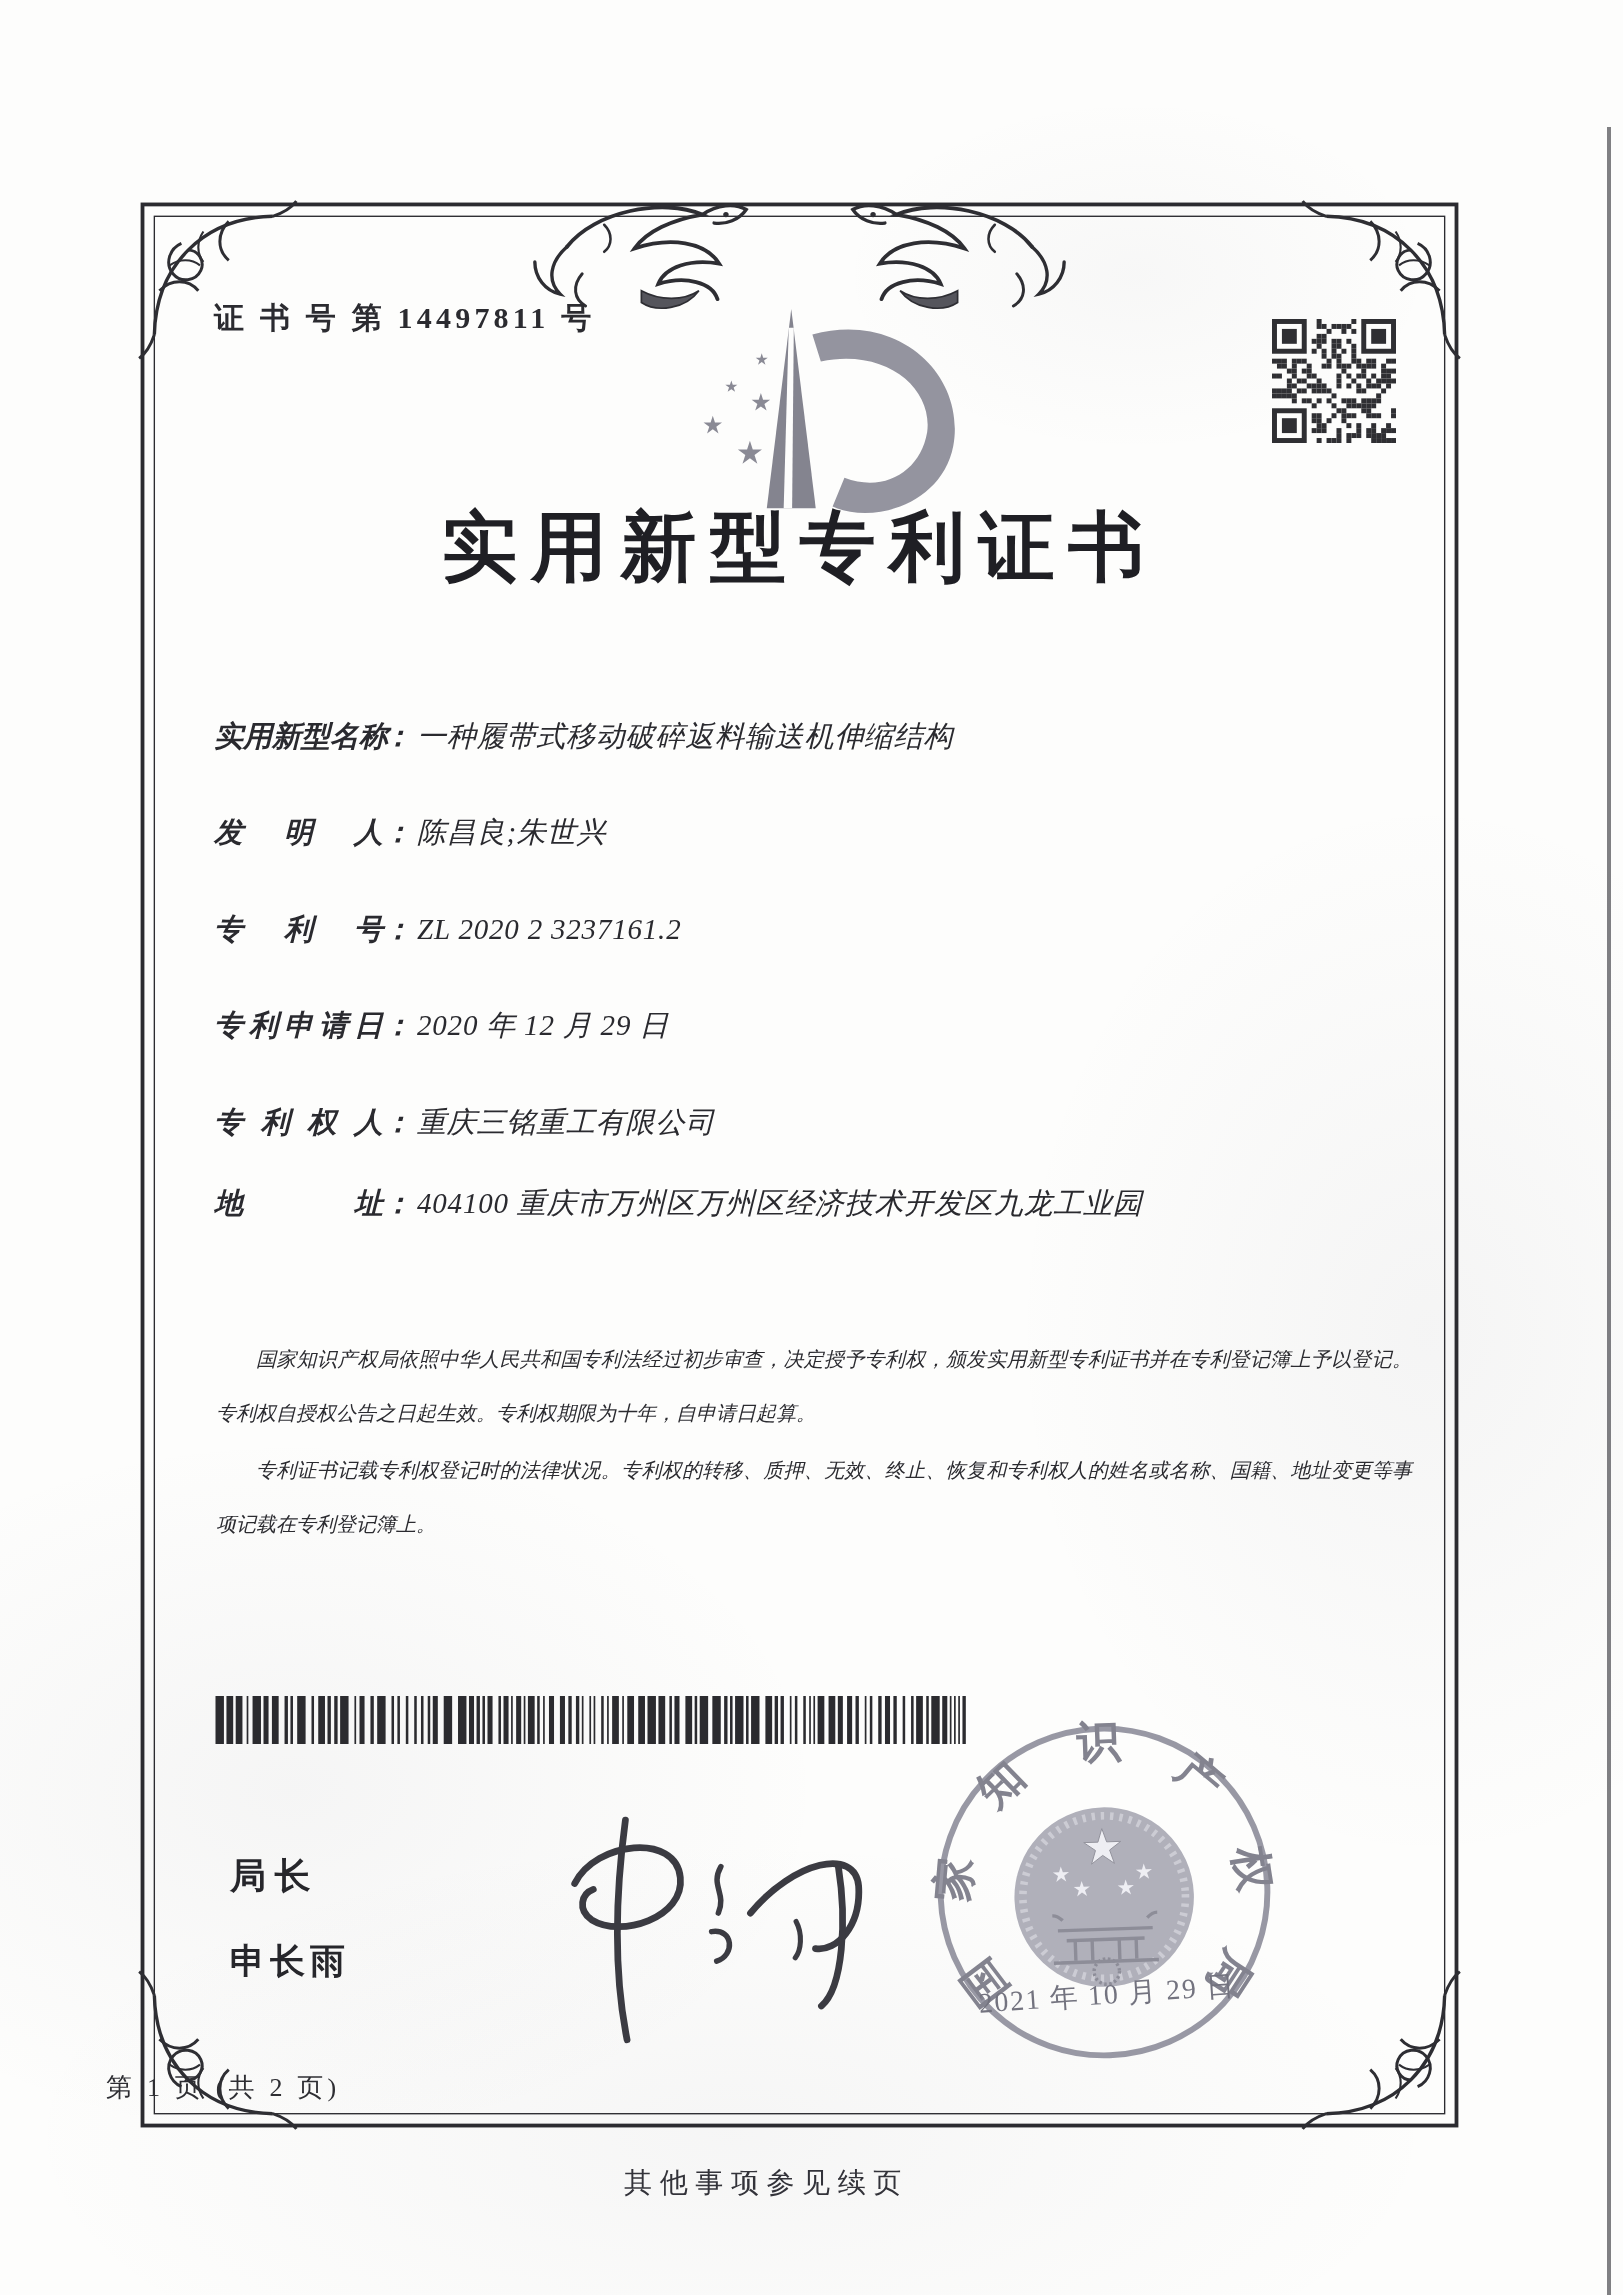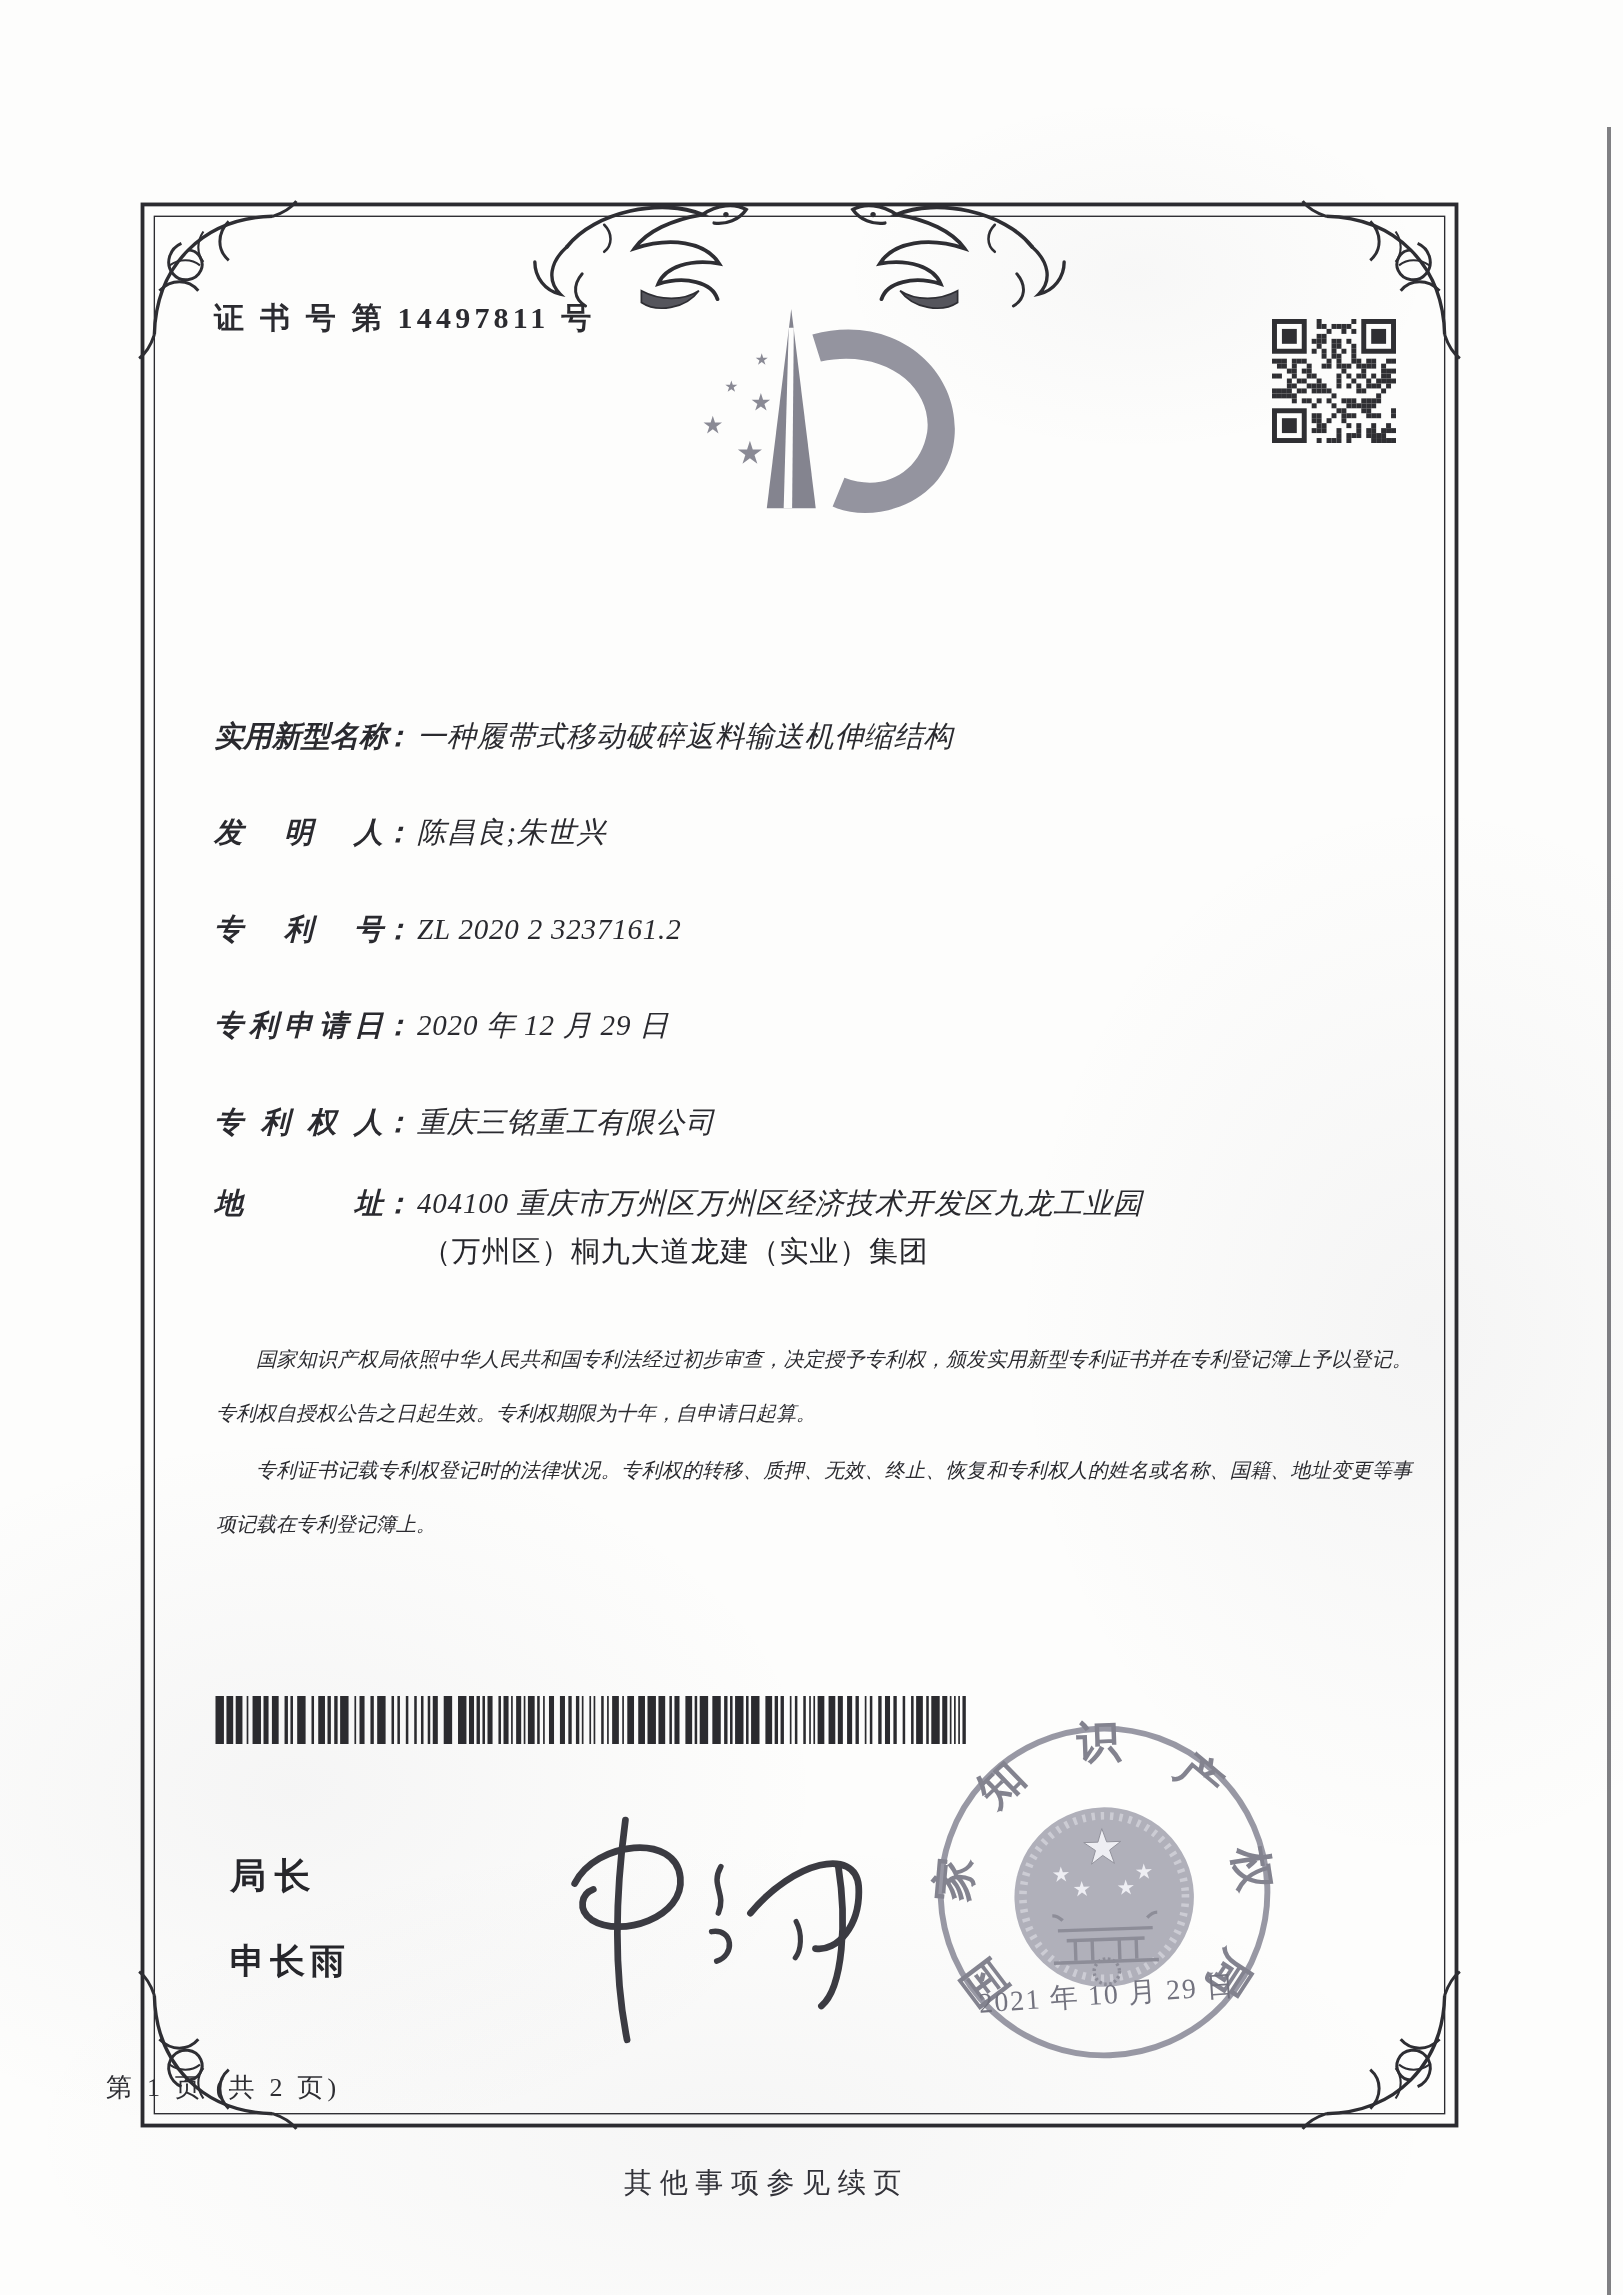--- a/index.html
+++ b/index.html
@@ -313,40 +313,40 @@
       <rect x="5.88" y="5.88" width="29.4" height="29.4" fill="#fdfdfc"></rect>
       <rect x="11.76" y="11.76" width="17.64" height="17.64" fill="#2f2f33"></rect>
       <rect x="105.84" y="0" width="41.16" height="41.16" fill="#2f2f33"></rect>
       <rect x="111.72" y="5.88" width="29.4" height="29.4" fill="#fdfdfc"></rect>
       <rect x="117.6" y="11.76" width="17.64" height="17.64" fill="#2f2f33"></rect>
       <rect x="0" y="105.84" width="41.16" height="41.16" fill="#2f2f33"></rect>
       <rect x="5.88" y="111.72" width="29.4" height="29.4" fill="#fdfdfc"></rect>
       <rect x="11.76" y="117.6" width="17.64" height="17.64" fill="#2f2f33"></rect>
     </svg>
 
+  <div class="abs title">实用新型专利证书</div>
 
   <div class="frow" style="top:717px">
     <span class="flabel">实用新型名称</span><span class="fcolon">：</span><span class="fvalue">一种履带式移动破碎返料输送机伸缩结构</span>
   </div>
   <div class="frow" style="top:813px">
     <span class="flabel">发明人</span><span class="fcolon">：</span><span class="fvalue">陈昌良;朱世兴</span>
   </div>
   <div class="frow" style="top:910px">
     <span class="flabel">专利号</span><span class="fcolon">：</span><span class="fvalue">ZL 2020 2 3237161.2</span>
   </div>
   <div class="frow" style="top:1006px">
     <span class="flabel">专利申请日</span><span class="fcolon">：</span><span class="fvalue">2020 年 12 月 29 日</span>
   </div>
   <div class="frow" style="top:1103px">
     <span class="flabel">专利权人</span><span class="fcolon">：</span><span class="fvalue">重庆三铭重工有限公司</span>
   </div>
   <div class="frow" style="top:1184px">
     <span class="flabel">地址</span><span class="fcolon">：</span><span class="fvalue">404100 重庆市万州区万州区经济技术开发区九龙工业园</span>
   </div>
-  <div class="abs addr2" style="top:1232px">（万州区）桐九大道龙建（实业）集团</div>
 
   <div class="abs body-text">
     <p>国家知识产权局依照中华人民共和国专利法经过初步审查，决定授予专利权，颁发实用新型专利证书并在专利登记簿上予以登记。专利权自授权公告之日起生效。专利权期限为十年，自申请日起算。</p>
     <p>专利证书记载专利权登记时的法律状况。专利权的转移、质押、无效、终止、恢复和专利权人的姓名或名称、国籍、地址变更等事项记载在专利登记簿上。</p>
   </div>
 
   <svg id="barcode-svg" class="abs" width="755" height="48" viewBox="0 0 893 57">
       <rect x="0" y="0" width="10" height="57" fill="#2b2b2f"></rect>
       <rect x="13" y="0" width="8" height="57" fill="#2b2b2f"></rect>
       <rect x="24" y="0" width="8" height="57" fill="#2b2b2f"></rect>

